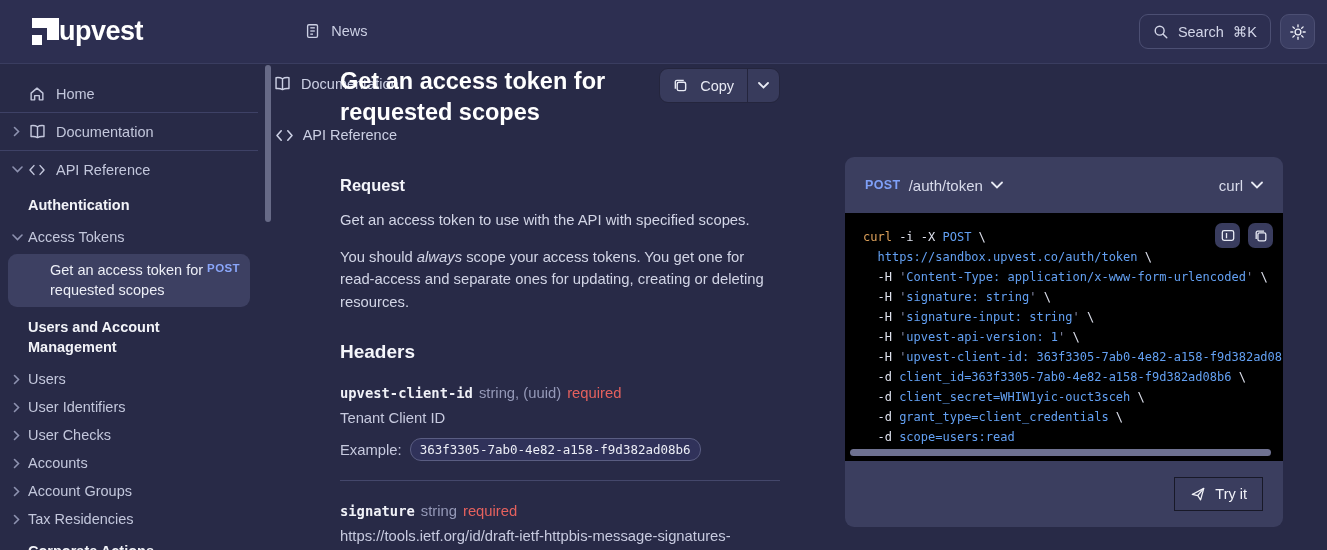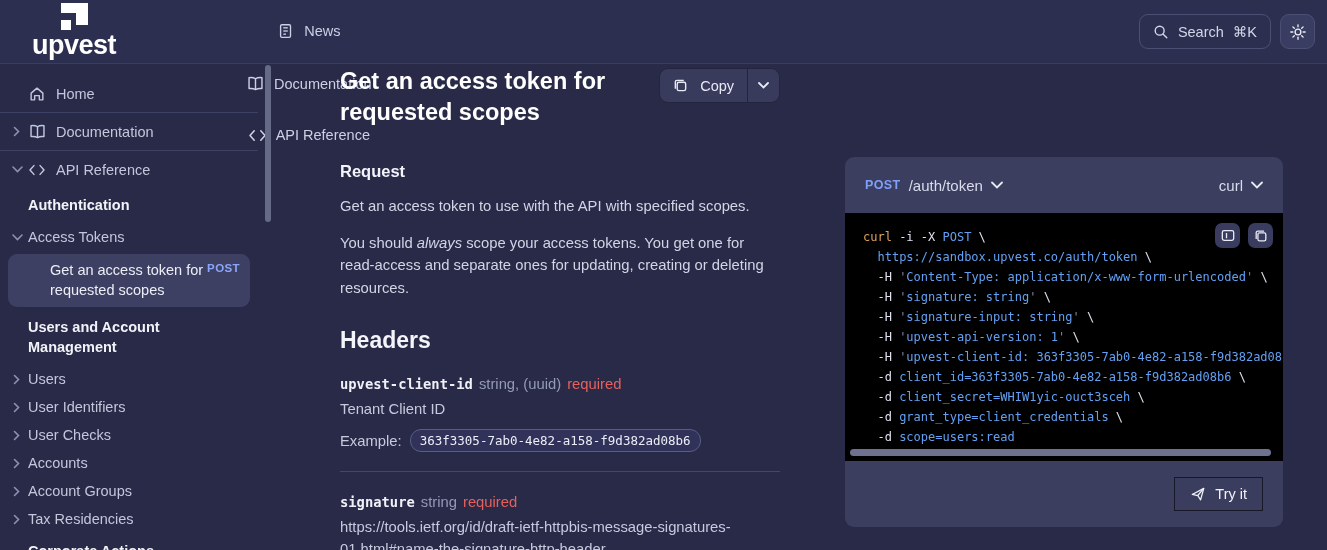--- a/index.html
+++ b/index.html
@@ -9,21 +9,21 @@
     background:#282a47;
     color:#d3d6e6;
   }
   svg { display:block; }
 
   
   .topbar {
     height:64px; background:#2d2f51; border-bottom:1px solid #3a3d60;
     display:flex; align-items:center; padding:0 12px 0 32px;
   }
-  .logo { display:flex; align-items:center; cursor:pointer;flex-direction:column; }
+  .logo { display:flex; align-items:center; cursor:pointer; }
   .logo-mark { width:27px; height:27px; position:relative; }
   .logo-mark i { position:absolute; background:#fff; }
   .lm-a { top:0; left:0; width:17px; height:10px; }
   .lm-b { top:0; right:0; width:12px; height:22px; }
   .lm-c { bottom:0; left:0; width:10px; height:10px; }
   .logo-text { font-size:27px; font-weight:bold; color:#fff; letter-spacing:-0.5px; }
   .main-nav { margin-left:130px; display:flex; align-items:center; gap:34px;flex-direction:column; }
   .nav-item { display:flex; align-items:center; gap:9px; font-size:14.5px; color:#ccd0e4; cursor:pointer; white-space:nowrap; }
   .nav-item svg { stroke:#ccd0e4; }
   .topbar-right { margin-left:auto; display:flex; align-items:center; gap:9px; }
@@ -62,23 +62,23 @@
   .page-scroll-thumb { position:absolute; top:1px; left:7px; width:6px; height:157px; border-radius:3px; background:#676a87; }
 
   
   .main-col { width:567px; flex:none; padding:2px 65px 0 62px; }
   .title-row { display:flex; justify-content:space-between; align-items:flex-start; }
   .page-title { font-size:23.5px; line-height:31px; color:#fff; width:330px; font-weight:bold; }
   .split-btn { display:flex; margin-top:2px; border:1px solid #24253d; border-radius:9px; background:#383b5c; height:35px; overflow:hidden; }
   .copy-main { display:flex; align-items:center; gap:12px; padding:0 13px; color:#e8eaf4; font-size:14.5px;
     background:transparent; border:none; border-right:1px solid #24253d; cursor:pointer; font-family:inherit; }
   .copy-caret { width:35px; display:grid; place-items:center; background:transparent; border:none; cursor:pointer; }
-  .h-request { margin-top:34px; font-size:16.5px; color:#f4f5fa; font-weight:bold; }
+  .h-request { margin-top:48px; font-size:16.5px; color:#f4f5fa; font-weight:bold; }
   .para { margin-top:14px; font-size:14.8px; line-height:22.5px; color:#d2d5e6; }
-  .h-headers { margin-top:28px; font-size:23px; color:#f4f5fa; font-weight:bold; }
+  .h-headers { margin-top:28px; font-size:19px; color:#f4f5fa; font-weight:bold; }
   .param-head { margin-top:22px; font-size:14.8px; }
   .param-name { font-family:"DejaVu Sans Mono", monospace; font-weight:bold; color:#f0f1f7; font-size:13.8px; }
   .param-meta { color:#9599b8; margin-left:6px; }
   .param-req { color:#e5615e; margin-left:6px; }
   .param-desc { margin-top:6px; color:#c7cadf; font-size:14.8px; line-height:22px; }
   .example-row { margin-top:9px; display:flex; align-items:center; gap:8px; color:#c7cadf; font-size:14.8px; }
   .chip { font-family:"DejaVu Sans Mono", monospace; font-size:12.5px; color:#eceef6;
     background:#30325a; border:1px solid #5a5d82; border-radius:11px; padding:3px 9px; white-space:nowrap; }
   .rule { border:none; border-top:1px solid #44476b; margin-top:19px; }
 

